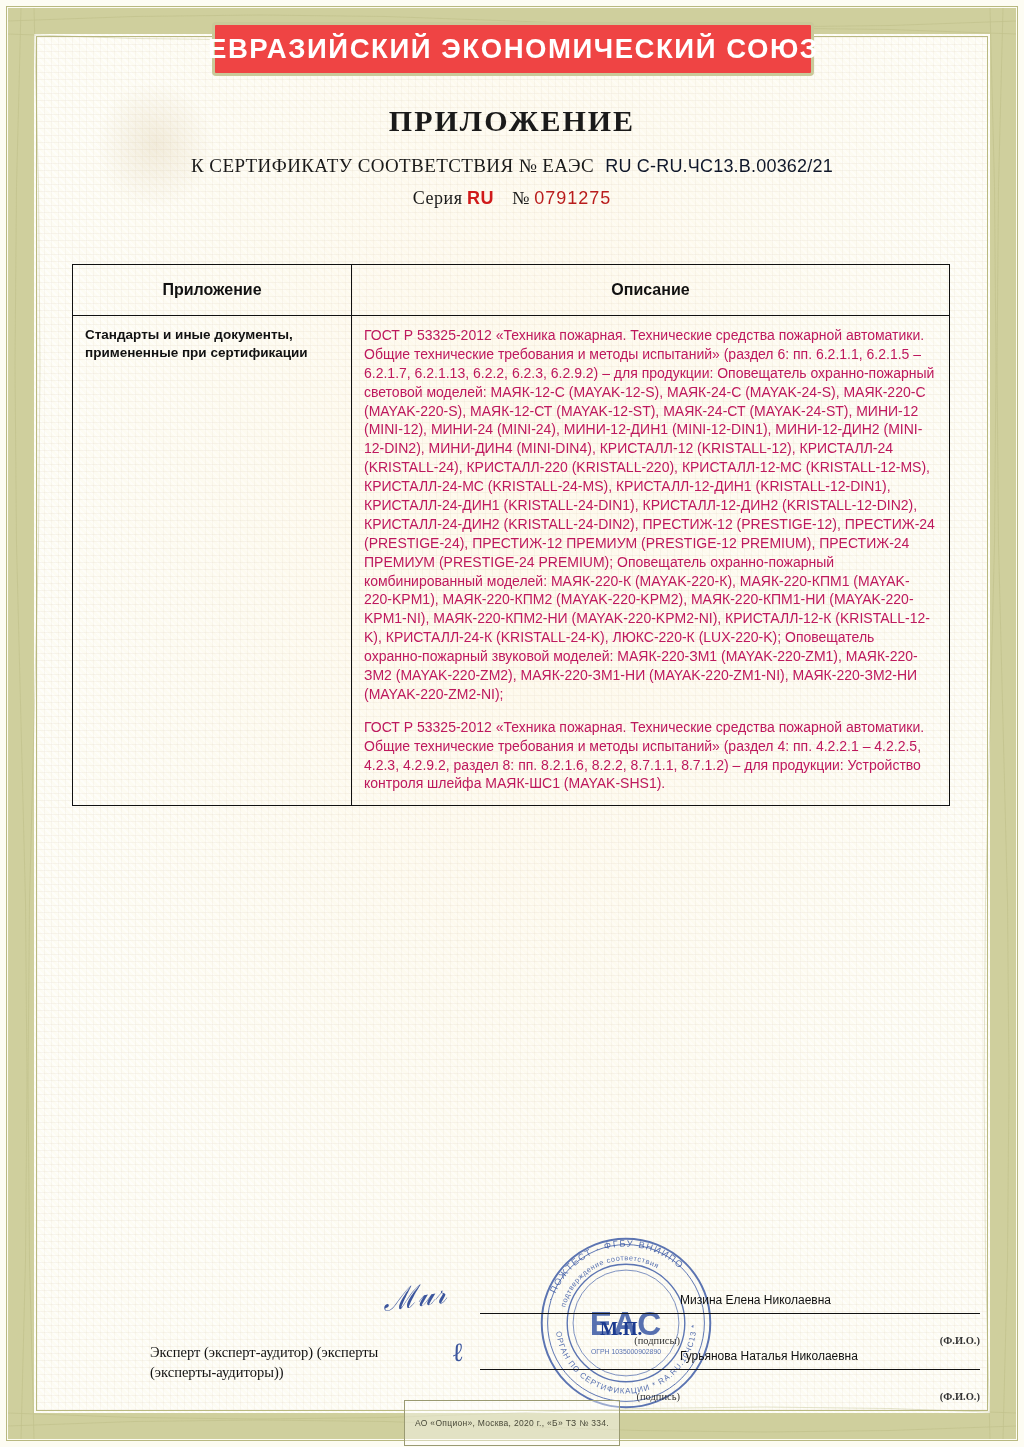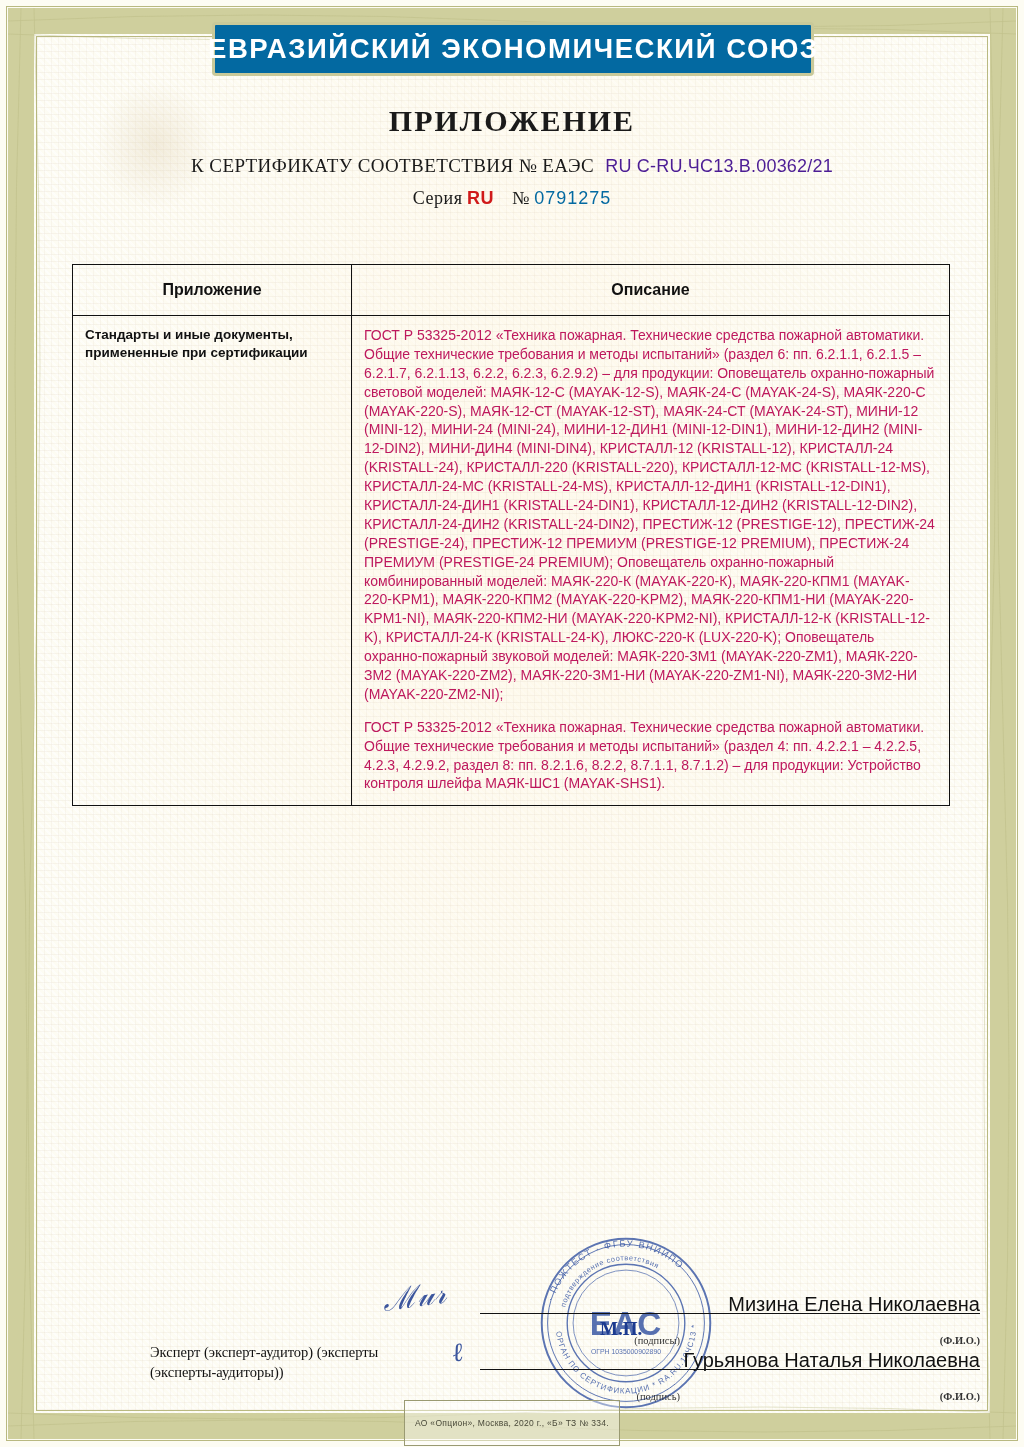--- a/index.html
+++ b/index.html
@@ -67,21 +67,21 @@
       radial-gradient(ellipse at 50% 35%, rgba(255,245,225,0.5), rgba(253,252,243,0) 70%);
     pointer-events: none;
   }
   
   .banner {
     position: absolute;
     left: 212px;
     top: 22px;
     width: 602px;
     height: 54px;
-    background: #0369a1;
+    background: #ef4444;
     border: 3px solid #c9c999;
     border-radius: 4px;
     box-sizing: border-box;
     display: flex;
     align-items: center;
     justify-content: center;
   }
   .banner-text {
     color: #ffffff;
     font-family: "Liberation Sans", sans-serif;
@@ -110,41 +110,41 @@
     text-align: center;
     font-family: "Liberation Serif", serif;
     font-size: 19px;
     color: #1a1a1a;
     letter-spacing: 0.4px;
   }
   .cert-number {
     font-family: "Liberation Sans", sans-serif;
     font-size: 18px;
     letter-spacing: 0.2px;
-    color: #4c1d95;
+    color: #0f172a;
     margin-left: 6px;
   }
   .series-row {
     position: absolute;
     top: 188px;
     left: 0; right: 0;
     text-align: center;
     font-family: "Liberation Serif", serif;
     font-size: 18px;
     color: #1a1a1a;
   }
   .series-row .lbl { letter-spacing: 0.5px; }
   .series-val {
     color: #d01a1a;
     font-weight: bold;
     font-family: "Liberation Sans", sans-serif;
     letter-spacing: 0.5px;
   }
   .series-no {
-    color: #0369a1;
+    color: #b91c1c;
     font-family: "Liberation Sans", sans-serif;
     letter-spacing: 1px;
   }
   .form-type {
     position: absolute;
     top: 222px;
     left: 0; right: 0;
     text-align: center;
     font-family: "Liberation Sans", sans-serif;
     font-weight: bold;
@@ -238,23 +238,23 @@
     text-align: right;
     margin-top: 20px;
   }
   .sig-sub-1 { left: 330px; width: 200px; }
   .sig-sub-2 { left: 530px; width: 300px; font-weight: bold; }
   .sig-name {
     position: absolute;
     top: 6px;
     left: 530px;
     width: 300px;
-    text-align: right;
-    font-family: "Liberation Sans", sans-serif;
-    font-size: 20px;
+    text-align: left;
+    font-family: "Liberation Sans", sans-serif;
+    font-size: 12px;
     color: #111;
   }
   .mp {
     position: absolute;
     left: 600px;
     top: 1318px;
     font-family: "Liberation Serif", serif;
     font-weight: bold;
     font-size: 19px;
     color: #1b3a8f;

